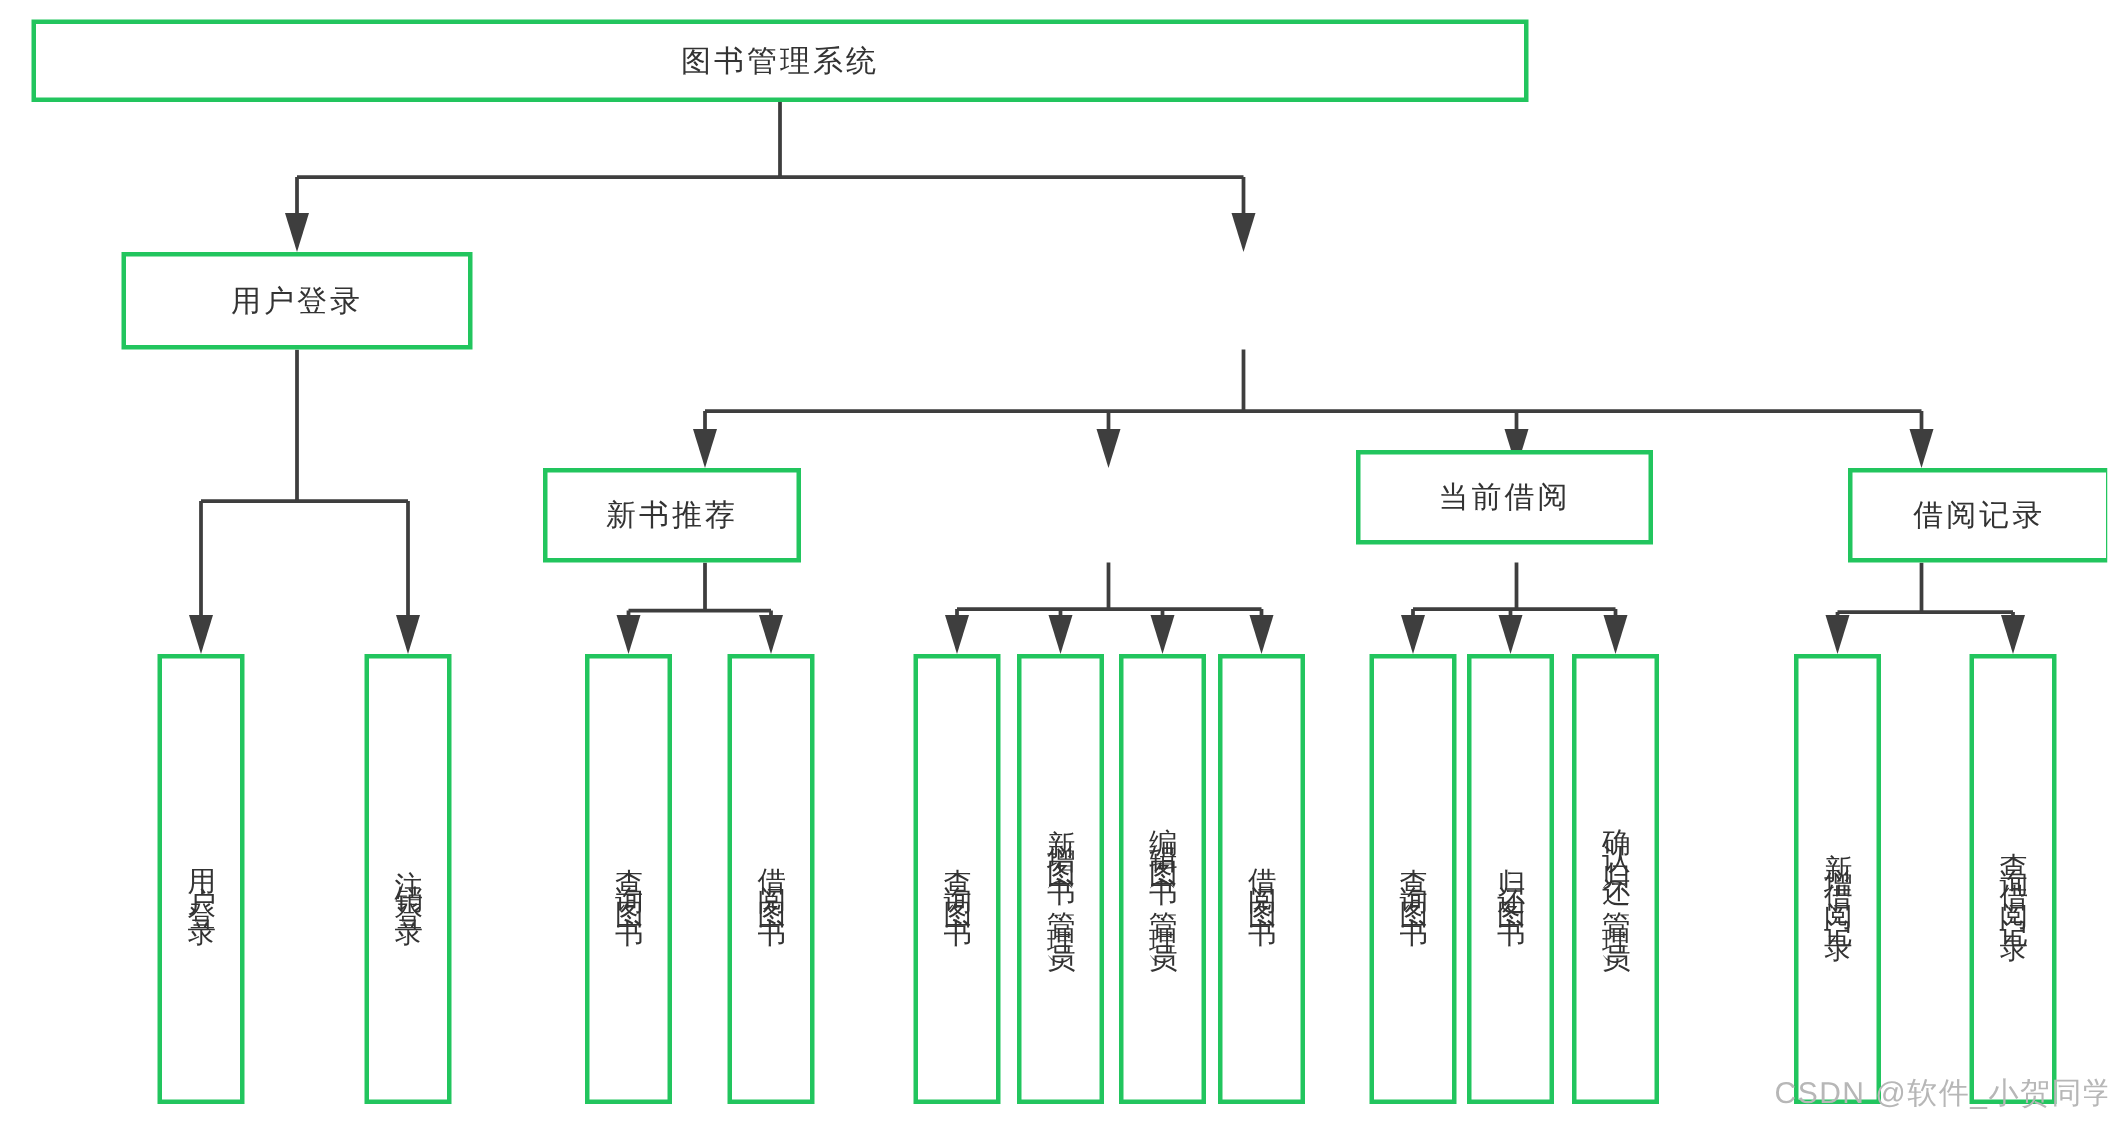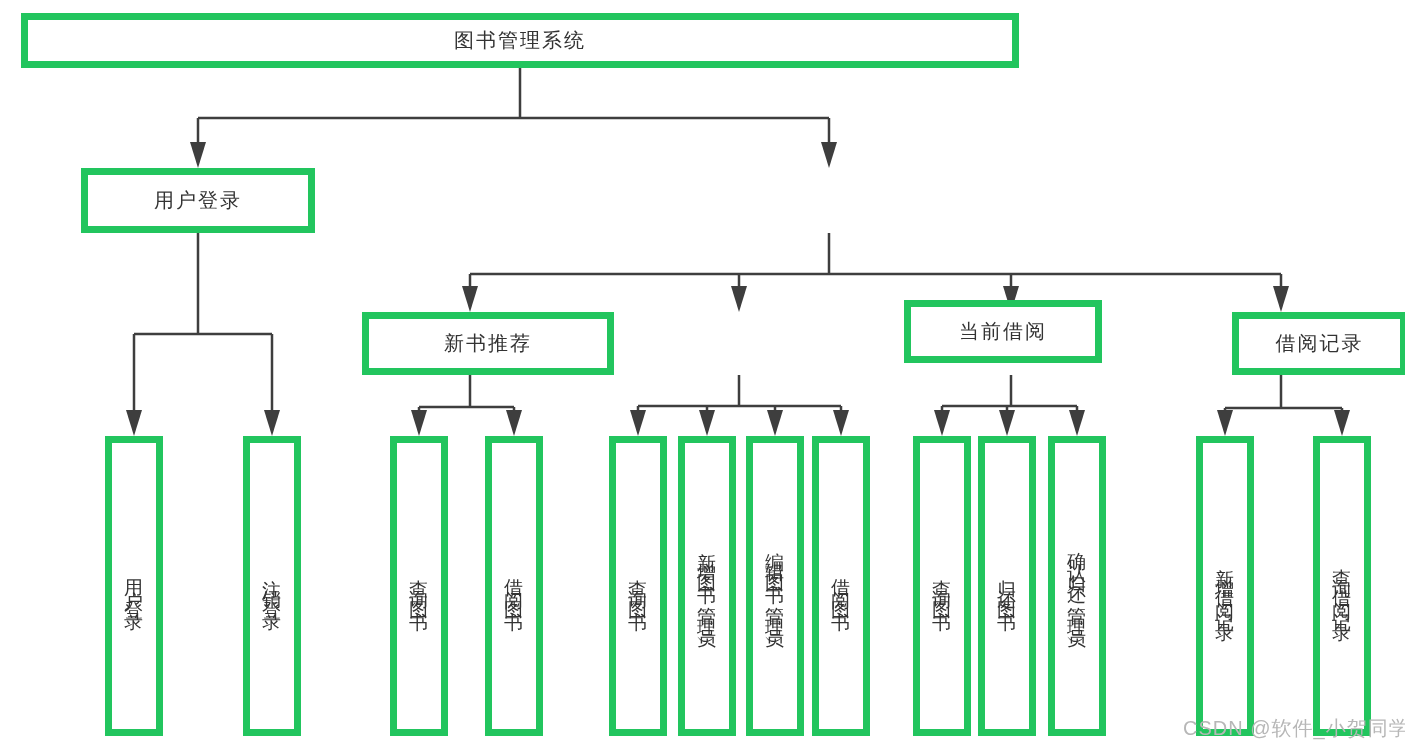--- a/index.html
+++ b/index.html
@@ -7,21 +7,21 @@
     position: relative;
     width: 1405px; height: 747px;
     background: #ffffff;
     font-family: "Liberation Sans", sans-serif;
     overflow: hidden;
   }
   svg.wires { position: absolute; left: 0; top: 0; z-index: 1; }
   .box {
     position: absolute;
     background: #ffffff;
-    border: 7px solid #22c55e;
+    border: 3px solid #22c55e;
     box-sizing: border-box;
     display: flex; align-items: center; justify-content: center;
     z-index: 2;
   }
   .box .lbl {
     font-size: 20px;
     color: #333333;
     letter-spacing: 2px;
     white-space: nowrap;
   }
@@ -100,21 +100,21 @@
   </svg>
 
   <div class="box" style="left:21px; top:13px; width:998px; height:55px">
     <span class="lbl">图书管理系统</span>
   </div>
 
   <div class="box" style="left:81px; top:168px; width:234px; height:65px">
     <span class="lbl">用户登录</span>
   </div>
 
-  <div class="box" style="left:362px; top:312px; width:252px; height:63px">
+  <div class="box" style="left:362px; top:312px; width:172px; height:63px">
     <span class="lbl">新书推荐</span>
   </div>
   <div class="box" style="left:904px; top:300px; width:198px; height:63px">
     <span class="lbl">当前借阅</span>
   </div>
   <div class="box" style="left:1232px; top:312px; width:175px; height:63px">
     <span class="lbl">借阅记录</span>
   </div>
 
   <div class="box leaf" style="left:105px; top:436px; width:58px; height:300px">

